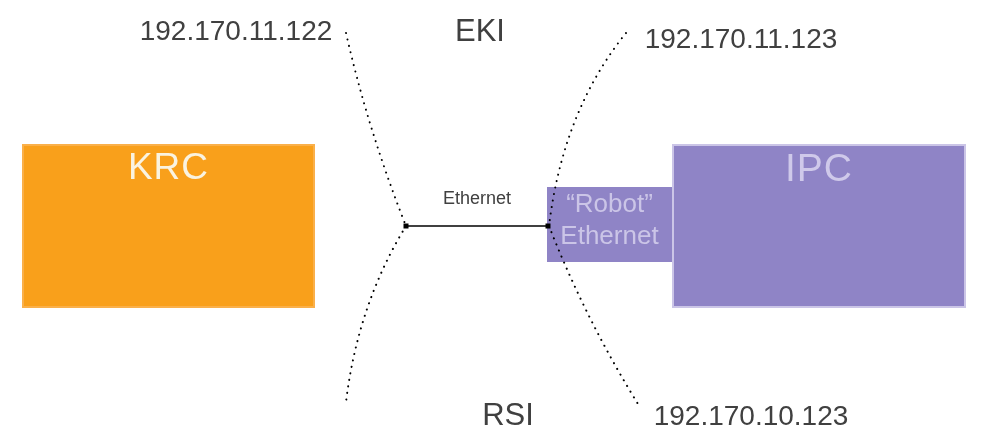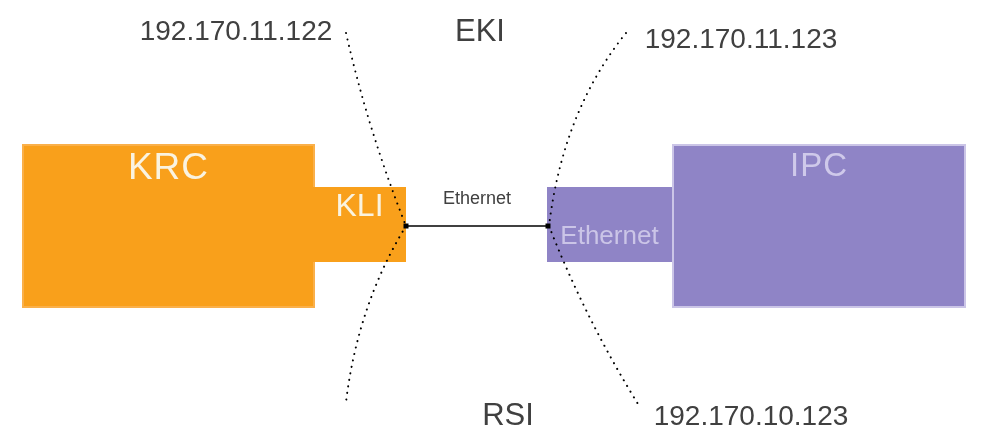--- a/index.html
+++ b/index.html
@@ -6,47 +6,44 @@
   .stage{
     position:relative;width:981px;height:444px;background:#ffffff;
     font-family:"Liberation Sans",sans-serif;overflow:hidden;
   }
   .node{position:absolute;display:flex;justify-content:center;box-sizing:border-box;}
   .krc-box{left:22px;top:144px;width:293px;height:164px;background:#F9A01B;border:2px solid #fab04a;}
   .krc-label{color:#FAF3E0;font-size:37px;letter-spacing:1px;}
   .kli-tab{left:313px;top:187px;width:93px;height:75px;background:#F9A01B;}
   .kli-label{color:#FAF3E0;font-size:32px;}
   .ipc-box{left:672px;top:144px;width:294px;height:164px;background:#8F84C6;border:2px solid #cbc5e7;}
-  .ipc-label{color:#CFC9EA;font-size:33px;letter-spacing:1px;}
+  .ipc-label{color:#CFC9EA;font-size:39px;letter-spacing:1px;}
   .robot-tab{left:547px;top:187px;width:125px;height:75px;background:#8F84C6;}
   .robot-label{color:#CBC5E7;font-size:26px;line-height:32px;text-align:center;}
   .floating{position:absolute;transform:translate(-50%,-50%);white-space:nowrap;color:#404040;}
   .ip-label{font-size:28px;}
   .iface-label{font-size:31px;}
   .eth-label{font-size:18px;}
   .wires{position:absolute;left:0;top:0;pointer-events:none;}
 </style>
 </head>
 <body>
 
 <div class="stage">
 
   <div class="node krc-box">
     <span class="krc-label">KRC</span>
   </div>
-  <div class="node kli-tab">
-    <span class="kli-label">KLI</span>
-  </div>
 
   <div class="node ipc-box">
     <span class="ipc-label">IPC</span>
   </div>
   <div class="node robot-tab">
     <span class="robot-label">
-      <br>
+      <span>“Robot”</span><br>
       <span>Ethernet</span>
     </span>
   </div>
 
   <svg class="wires" width="981" height="444" viewBox="0 0 981 444">
     <line x1="406" y1="226" x2="549" y2="226" stroke="#000000" stroke-width="1.5"></line>
     <rect x="403.5" y="223.5" width="5" height="5" fill="#000000"></rect>
     <rect x="545.5" y="223.5" width="5" height="5" fill="#000000"></rect>
     <path d="M 346 33 Q 368 130 406 226" fill="none" stroke="#000000" stroke-width="2" stroke-linecap="round" stroke-dasharray="0.1 6.5"></path>
     <path d="M 406 226 Q 358 304 346 402" fill="none" stroke="#000000" stroke-width="2" stroke-linecap="round" stroke-dasharray="0.1 6.5"></path>

